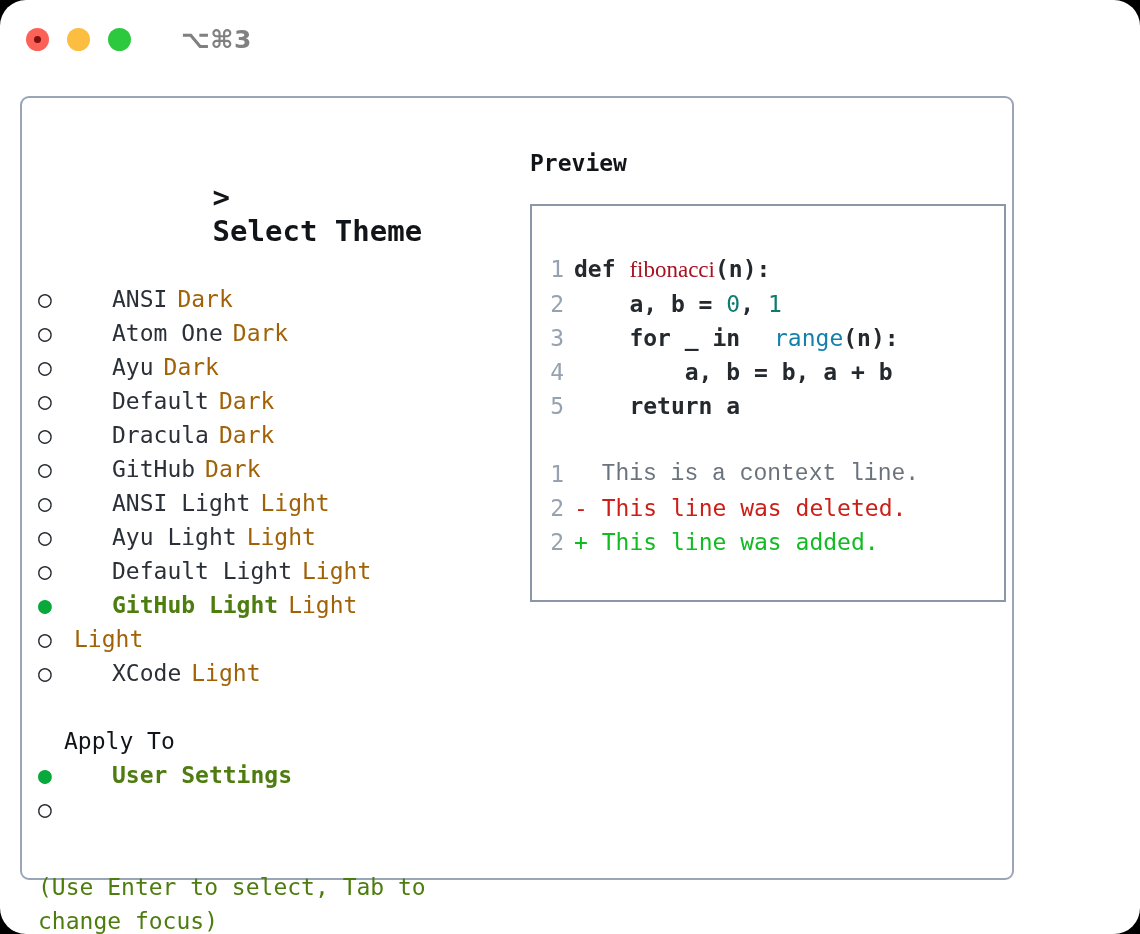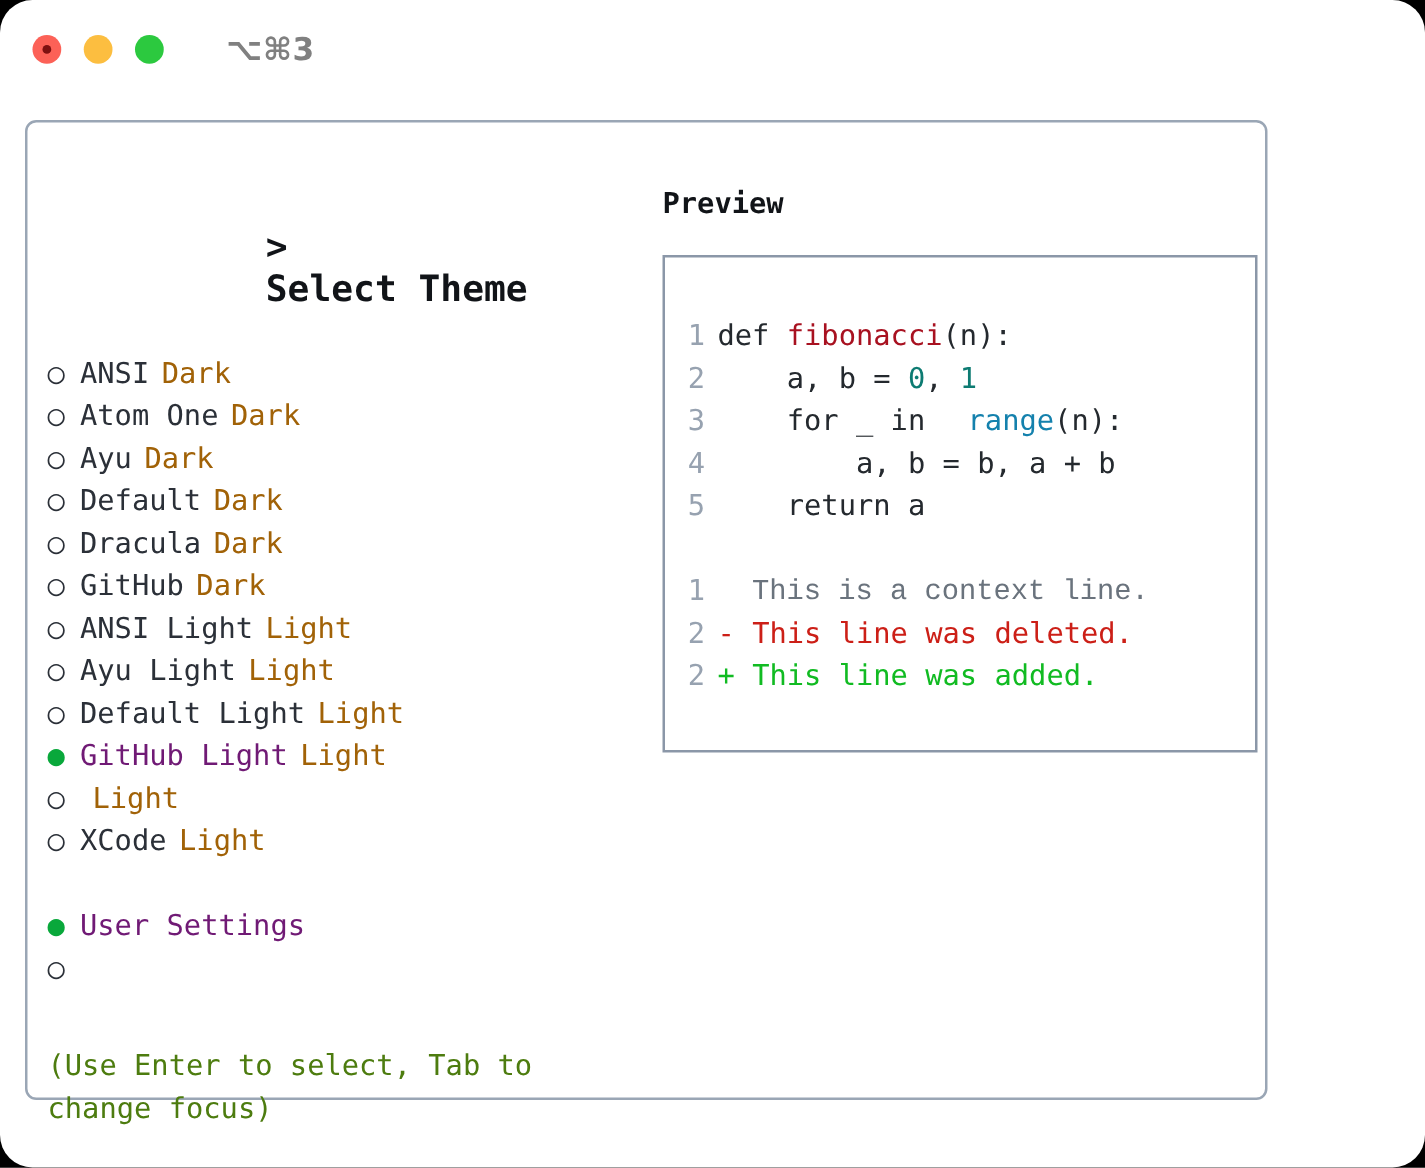--- a/index.html
+++ b/index.html
@@ -109,22 +109,22 @@
     font-size: 23px;
     white-space: pre;
   }
   .bullet {
     display: inline-block;
     width: 26px;
     flex: 0 0 26px;
     color: #2b3038;
   }
   .opt-row.selected .bullet { color: #09a83b; }
-  .opt-name { color: #2b3038; }
-  .opt-row.selected .opt-name { color: #701a75; }
+  .opt-name { color: #2b3038; margin-left: 48px; }
+  .opt-row.selected .opt-name { color: #4d7c0f; font-weight: bold; }
   .opt-tag {
     color: #a16207;
     margin-left: 10px;
   }
 
   .applyto-head {
     font-size: 23px;
     color: #111418;
     line-height: 34px;
     padding-left: 26px;
@@ -170,23 +170,23 @@
     line-height: 34px;
     white-space: pre;
   }
   .lineno {
     flex: 0 0 42px;
     text-align: right;
     color: #97a2b0;
     padding-right: 10px;
     box-sizing: border-box;
   }
-  .codetext { color: #24292e; }
-
-  .tok-fn   { color: #a81120; }
+  .codetext { color: #24292e; font-weight: bold; }
+
+  .tok-fn   { color: #a81120; font-family: Liberation Serif, serif; }
   .tok-num  { color: #0d7b72; }
   .tok-blue { color: #1481ad; margin-left: 20px; }
 
   .blank-line { height: 34px; }
 
   .diff-ctx  { color: #6a737d; font-family: Liberation Mono, monospace; }
   .diff-del  { color: #cc1f17; }
   .diff-add  { color: #11bb22; }
 </style>
 </head>
@@ -223,20 +223,21 @@
             <div class="opt-row"><span class="bullet">○</span><span class="opt-name">ANSI Light</span><span class="opt-tag">Light</span></div>
             <div class="opt-row"><span class="bullet">○</span><span class="opt-name">Ayu Light</span><span class="opt-tag">Light</span></div>
             <div class="opt-row"><span class="bullet">○</span><span class="opt-name">Default Light</span><span class="opt-tag">Light</span></div>
             <div class="opt-row selected"><span class="bullet">●</span><span class="opt-name">GitHub Light</span><span class="opt-tag">Light</span></div>
             <div class="opt-row"><span class="bullet">○</span><span class="opt-tag">Light</span></div>
             <div class="opt-row"><span class="bullet">○</span><span class="opt-name">XCode</span><span class="opt-tag">Light</span></div>
           </div>
 
         <div class="spacer-sm"></div>
 
+        <div class="applyto-head">Apply To</div>
         <div id="applyto-list">
             <div class="opt-row selected"><span class="bullet">●</span><span class="opt-name">User Settings</span></div>
             <div class="opt-row"><span class="bullet">○</span></div>
           </div>
 
         <div class="hint">(Use Enter to select, Tab to change focus)</div>
       </div>
 
       <div class="right-col">
         <div class="preview-head">Preview</div>

